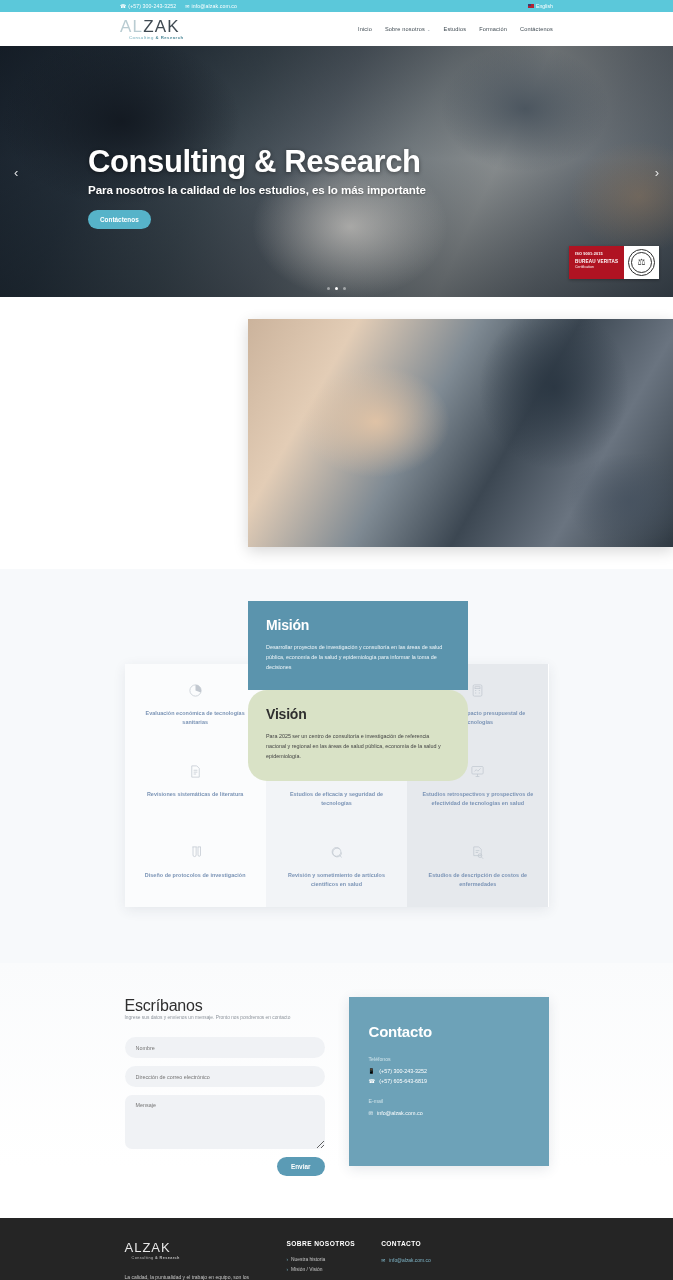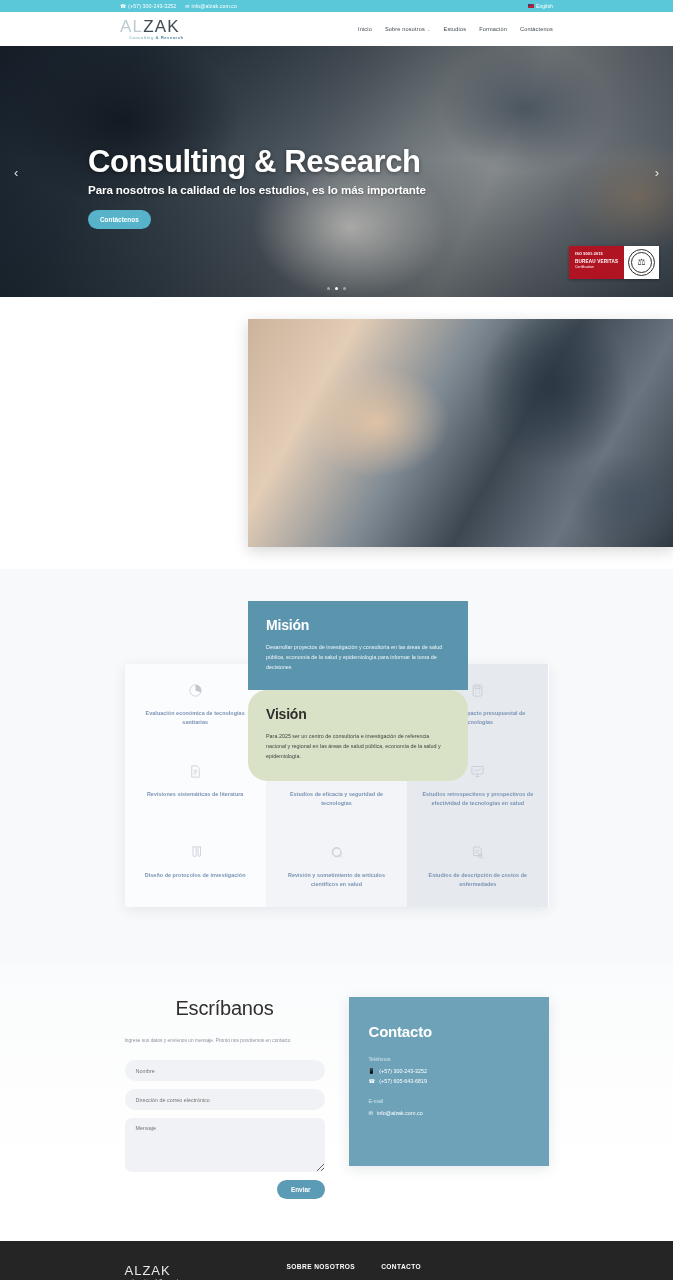--- a/index.html
+++ b/index.html
@@ -141,21 +141,21 @@
   }
 
   
   .contacto-wrap{position:relative;background:#fff;padding:34px 0 42px 0;}
   .contacto-wrap:after{
     content:"";position:absolute;left:0;top:0;width:673px;height:205px;
     background:linear-gradient(180deg,#fafbfc,#ffffff);z-index:0;
   }
   .contacto-inner{position:relative;z-index:2;width:424px;margin:0 auto;display:flex;gap:24px;}
   .form-col{width:200px;}
-  .form-col h2{font-size:20px;font-weight:400;color:#2f2f2f;margin-bottom:18px;letter-spacing:-.2px;text-align:center;}
+  .form-col h2{font-size:16px;font-weight:400;color:#2f2f2f;margin-bottom:0;letter-spacing:-.2px;}
   .form-col .sub{font-size:4.8px;color:#8d949c;margin-bottom:17px;}
   .field{
     width:200px;height:21px;border-radius:11px;background:#f0f2f5;border:0;outline:none;
     font-size:5.4px;color:#5c636b;padding:0 11px;margin-bottom:8px;display:block;
     font-family:"Liberation Sans", sans-serif;
   }
   textarea.field{height:54px;padding-top:7px;resize:vertical;border-radius:7px;}
   .send-row{display:flex;justify-content:flex-end;margin-top:8px;}
   .send-btn{
     background:#5b9bb5;color:#fff;border:0;border-radius:11px;font-size:6.4px;font-weight:700;

